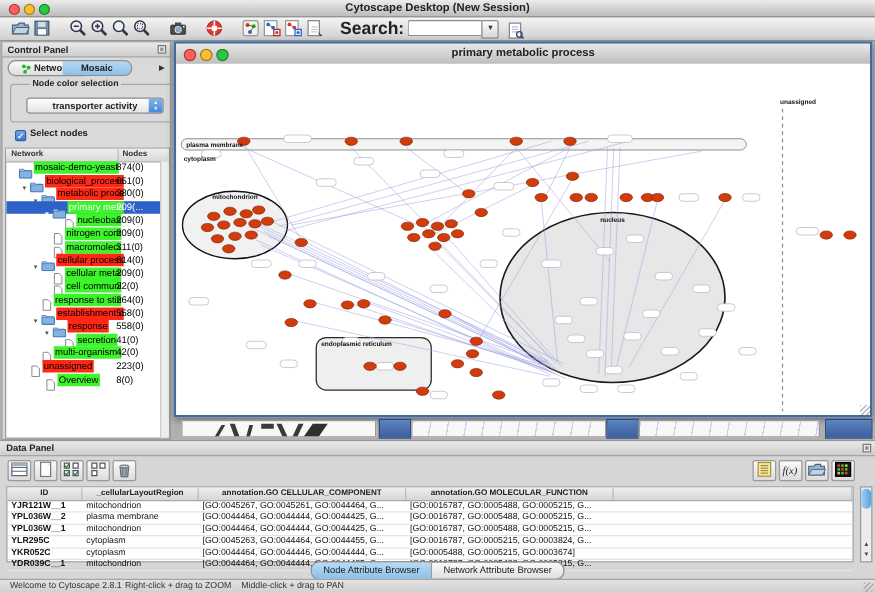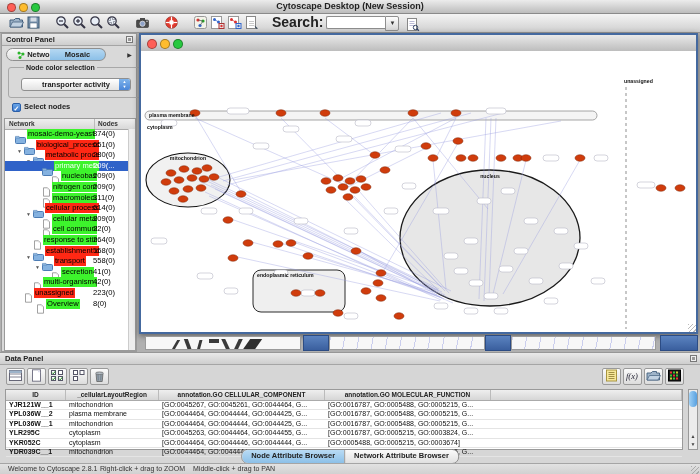--- a/index.html
+++ b/index.html
@@ -77,21 +77,21 @@
   .th-row div{border-right:1px solid #bbb;text-align:center;line-height:10px;overflow:hidden;box-sizing:border-box;}
   .td-row{display:flex;height:8.4px;border-bottom:0.5px solid #e4e4e4;cursor:pointer;}
   .td-row div{overflow:hidden;white-space:nowrap;line-height:8.4px;padding-left:3px;box-sizing:border-box;color:#111;}
   .td-row .c0{font-weight:bold;}
   .c0{width:60px;} .c1{width:93px;} .c2{width:166px;} .c3{width:166px;} .c4{flex:1;}
   #dp-scroll{position:absolute;right:2px;top:36px;width:10px;height:61px;background:#ececec;border:1px solid #9a9a9a;box-sizing:border-box;}
   #dp-thumb{position:absolute;left:0px;top:1px;width:8px;height:16px;background:linear-gradient(90deg,#9fd0f5,#57a0e0);border-radius:4px;cursor:grab;}
   .dp-arr{position:absolute;left:0;width:8px;height:8px;font-size:5px;text-align:center;line-height:8px;color:#444;cursor:pointer;}
   
   #dp-tabs{position:absolute;left:50%;transform:translateX(-50%);top:449px;height:13px;display:flex;border:1px solid #8f8f8f;border-radius:7px;overflow:hidden;background:linear-gradient(#fafafa,#e0e0e0);}
-  .dp-tab{font-size:7.5px;font-weight:bold;color:#222;line-height:12px;padding:0 9px;border-right:1px solid #9a9a9a;cursor:pointer;white-space:nowrap;}
+  .dp-tab{font-size:7.5px;font-weight:normal;color:#222;line-height:12px;padding:0 9px;border-right:1px solid #9a9a9a;cursor:pointer;white-space:nowrap;}
   .dp-tab:last-child{border-right:none;}
   .dp-tab.sel{background:linear-gradient(#b9dbf4,#8cc0e8);}
   
   #status-bar{position:absolute;left:0;top:463px;width:700px;height:11px;background:linear-gradient(#e2e2e2,#cfcfcf);border-top:1px solid #a5a5a5;}
   .status-item{position:absolute;top:1px;font-size:7px;color:#333;}
   #grip{position:absolute;right:1px;bottom:1px;width:8px;height:8px;background:repeating-linear-gradient(135deg,#aaa 0 1px,transparent 1px 3px);}
 </style>
 </head>
 <body>
 
@@ -257,21 +257,21 @@
                   <path d="M1.5 0.8 h4 l2 2 v6.4 h-6 z" fill="#fff" stroke="#8a8a8a" stroke-width="0.8"></path>
                   <path d="M5.5 0.8 l2 2 h-2 z" fill="#ddd"></path>
                 </svg></span><span class="chip" style="background: rgb(61, 243, 44); max-width: 52px;">response to stimulu</span><span class="tnum">264(0)</span></div>
             <div class="trow" style="padding-left: 21px;"><span class="arr">▼</span><span class="ticon"><svg width="11" height="9">
                   <rect x="0.5" y="2.5" width="10" height="6" rx="1" fill="#85b2e0" stroke="#4c7cb4"></rect>
                   <path d="M0.5 3 v-1.6 h3.5 l1 1.6 z" fill="#a5c8ea" stroke="#4c7cb4" stroke-width="0.6"></path>
                 </svg></span><span class="chip" style="background: rgb(255, 40, 20); max-width: 52px;">establishment of lo</span><span class="tnum">558(0)</span></div>
             <div class="trow" style="padding-left: 30px;"><span class="arr">▼</span><span class="ticon"><svg width="11" height="9">
                   <rect x="0.5" y="2.5" width="10" height="6" rx="1" fill="#85b2e0" stroke="#4c7cb4"></rect>
                   <path d="M0.5 3 v-1.6 h3.5 l1 1.6 z" fill="#a5c8ea" stroke="#4c7cb4" stroke-width="0.6"></path>
-                </svg></span><span class="chip" style="background: rgb(255, 40, 20); max-width: 43px;">transport</span><span class="tnum">558(0)</span></div>
+                </svg></span><span class="chip" style="background: rgb(255, 40, 20); max-width: 43px;">response</span><span class="tnum">558(0)</span></div>
             <div class="trow" style="padding-left: 39px;"><span class="arr"></span><span class="ticon"><svg width="9" height="10">
                   <path d="M1.5 0.8 h4 l2 2 v6.4 h-6 z" fill="#fff" stroke="#8a8a8a" stroke-width="0.8"></path>
                   <path d="M5.5 0.8 l2 2 h-2 z" fill="#ddd"></path>
                 </svg></span><span class="chip" style="background: rgb(61, 243, 44); max-width: 34px;">secretion</span><span class="tnum">41(0)</span></div>
             <div class="trow" style="padding-left: 21px;"><span class="arr"></span><span class="ticon"><svg width="9" height="10">
                   <path d="M1.5 0.8 h4 l2 2 v6.4 h-6 z" fill="#fff" stroke="#8a8a8a" stroke-width="0.8"></path>
                   <path d="M5.5 0.8 l2 2 h-2 z" fill="#ddd"></path>
                 </svg></span><span class="chip" style="background: rgb(61, 243, 44); max-width: 52px;">multi-organism pro</span><span class="tnum">42(0)</span></div>
             <div class="trow" style="padding-left: 12px;"><span class="arr"></span><span class="ticon"><svg width="9" height="10">
                   <path d="M1.5 0.8 h4 l2 2 v6.4 h-6 z" fill="#fff" stroke="#8a8a8a" stroke-width="0.8"></path>
@@ -284,20 +284,21 @@
           </div>
         <div id="tree-scroll"></div>
       </div>
     </div>
 
     <div id="net-window">
       <div id="net-titlebar">
         <span class="light" id="nl-close"></span>
         <span class="light" id="nl-min"></span>
         <span class="light" id="nl-zoom"></span>
+        <span id="net-title">primary metabolic process</span>
       </div>
       <svg id="canvas" viewBox="0 0 555 281">
           <rect x="4" y="60" width="452" height="9" rx="4.5" fill="#f4f4f4" stroke="#8f8f8f" stroke-width="0.8"></rect>
           <ellipse cx="349" cy="187" rx="90" ry="68" fill="#e7e7e7" stroke="#1a1a1a" stroke-width="1.3"></ellipse>
           <ellipse cx="47" cy="129" rx="42" ry="27" fill="#f1f1f1" stroke="#111" stroke-width="1.1"></ellipse>
           <rect x="112" y="219" width="92" height="42" rx="8" fill="#efefef" stroke="#2a2a2a" stroke-width="1"></rect>
           <line x1="485" y1="36" x2="485" y2="278" stroke="#8f8f8f" stroke-width="1" stroke-dasharray="3,3"></line>
           <line x1="62" y1="126" x2="298" y2="238" stroke="#989ce0" stroke-width="0.7" opacity="0.55"></line>
           <line x1="66" y1="130" x2="301" y2="241" stroke="#989ce0" stroke-width="0.7" opacity="0.55"></line>
           <line x1="70" y1="134" x2="304" y2="244" stroke="#989ce0" stroke-width="0.7" opacity="0.55"></line>

